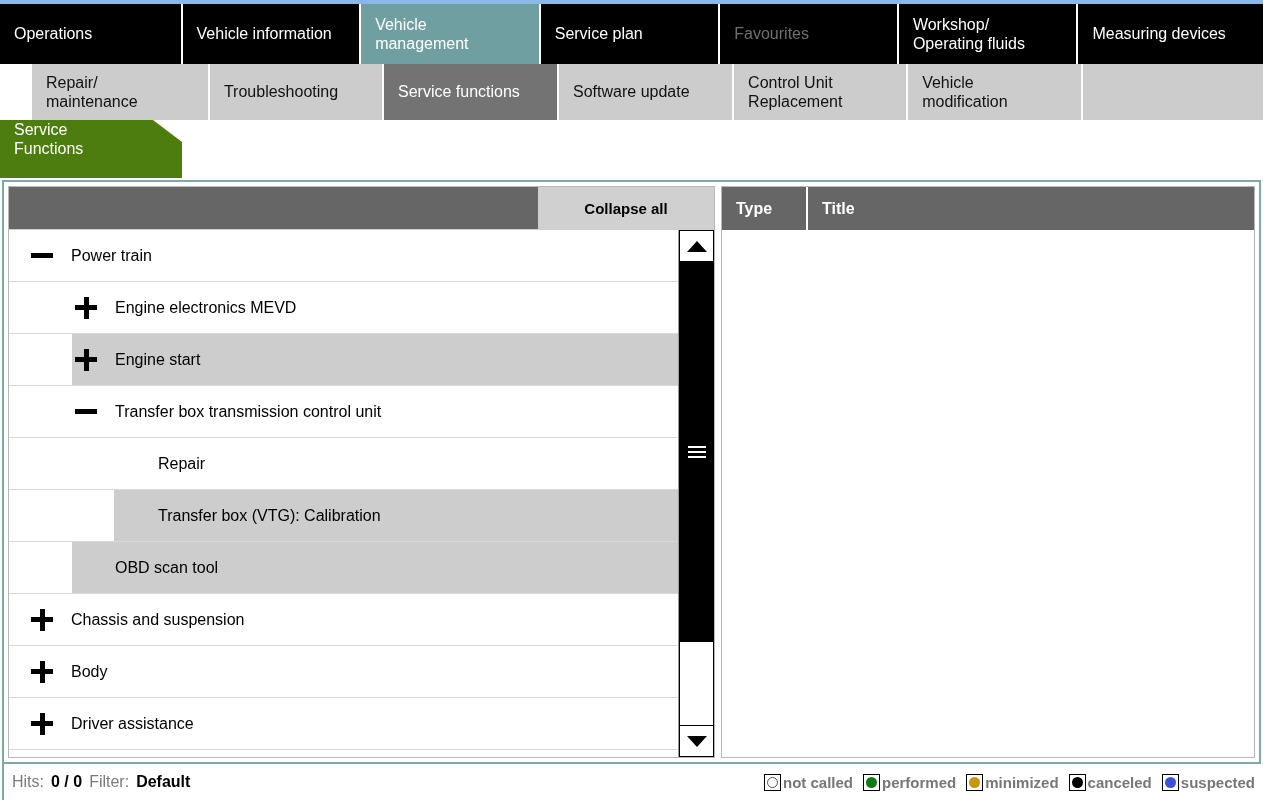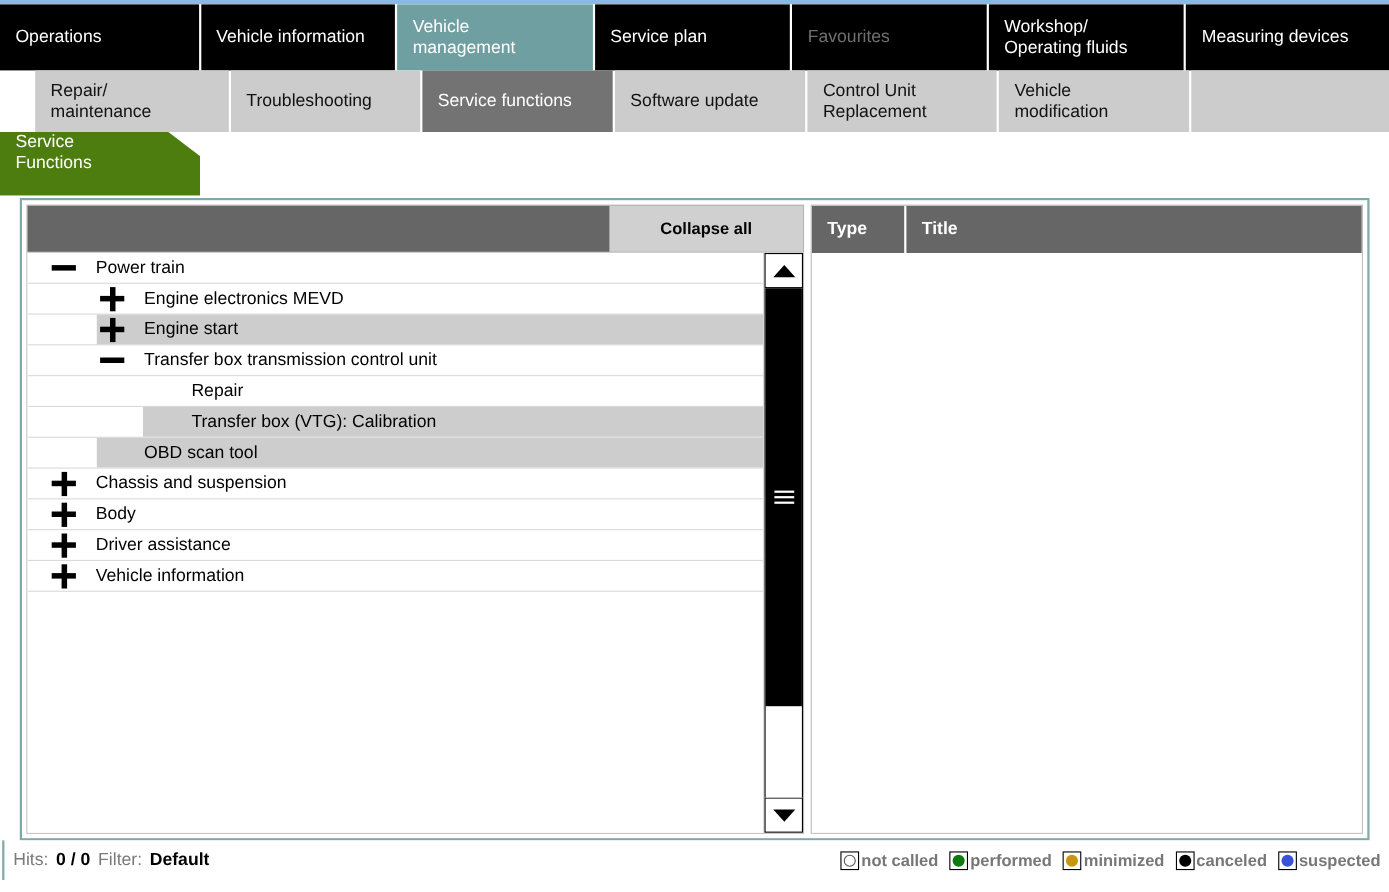--- a/index.html
+++ b/index.html
@@ -83,21 +83,21 @@
     display: flex;
     padding: 0 14px;
     box-sizing: border-box;
     -webkit-clip-path: polygon(0 0, 153px 0, 100% 22px, 100% 100%, 0 100%);
     clip-path: polygon(0 0, 153px 0, 100% 22px, 100% 100%, 0 100%);
   }
 
   
   .content {
     box-sizing: border-box;
-    margin: 0 18px;
+    margin: 0 2px;
     height: 584px;
     border: 2px solid #7fa8a9;
     background: #ffffff;
     display: flex;
     padding: 4px;
     gap: 6px;
   }
 
   
   .treepanel {
@@ -133,21 +133,21 @@
     min-height: 0;
     border-top: 1px solid #cfcfcf;
   }
   .tree-list {
     flex: 1;
     overflow: hidden;
     background: #ffffff;
     position: relative;
   }
   .tree-row {
-    height: 28px;
+    height: 52px;
     display: flex;
     align-items: center;
     box-sizing: border-box;
     border-bottom: 1px solid #d9d9d9;
     position: relative;
     cursor: pointer;
   }
   .tree-row .hl {
     position: absolute;
     top: 0; bottom: 0; right: 0;

